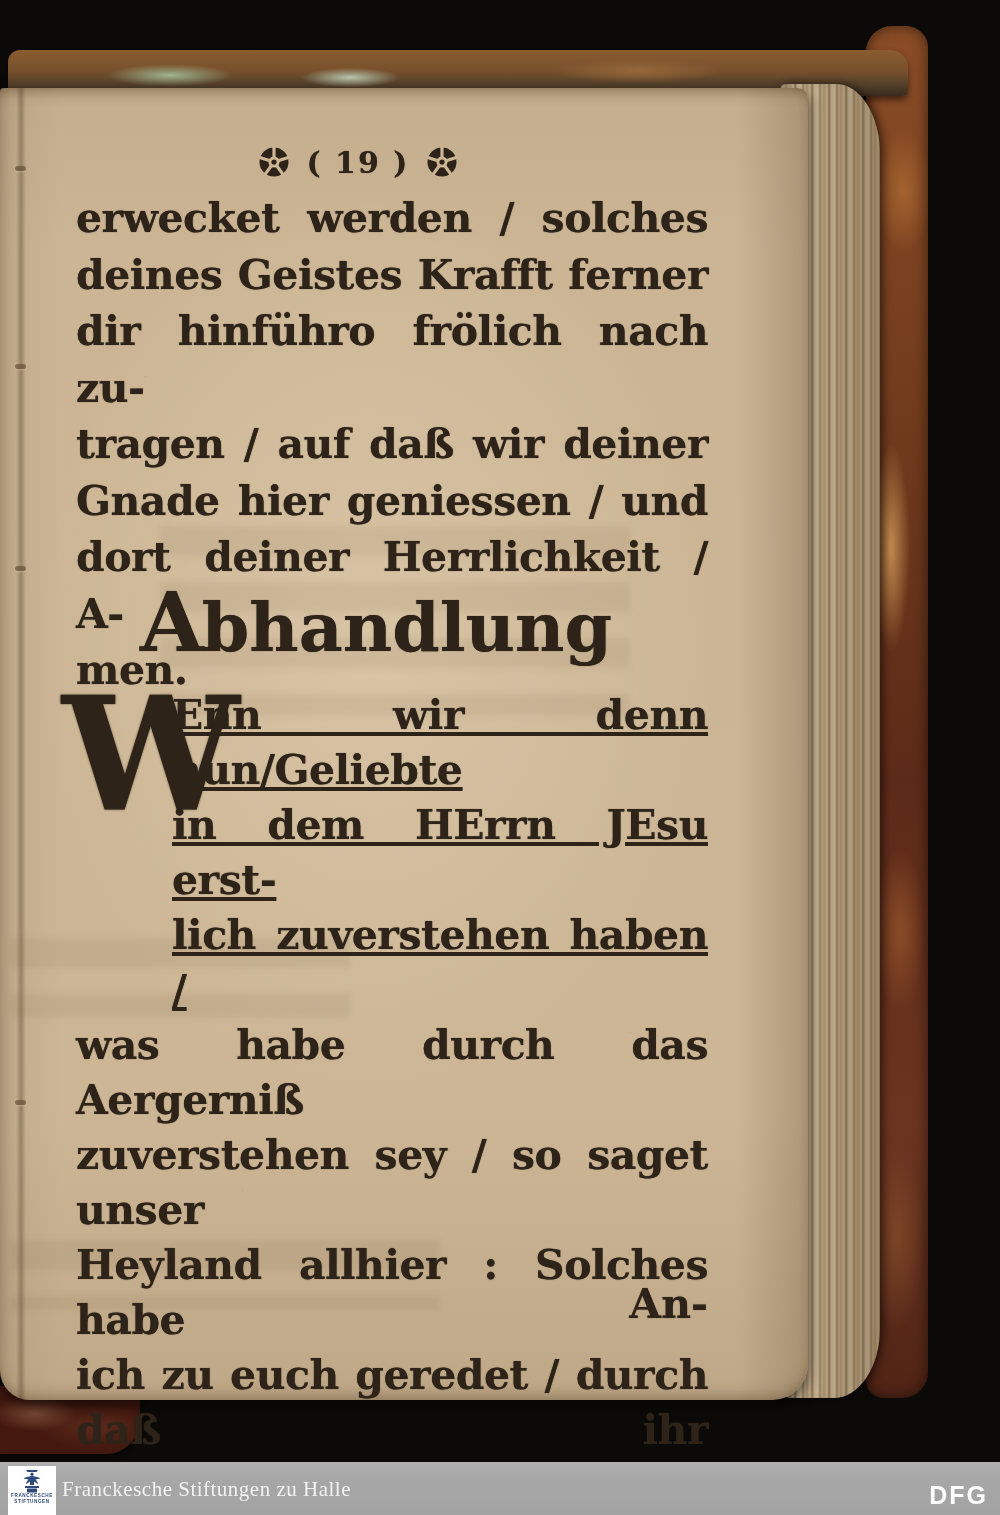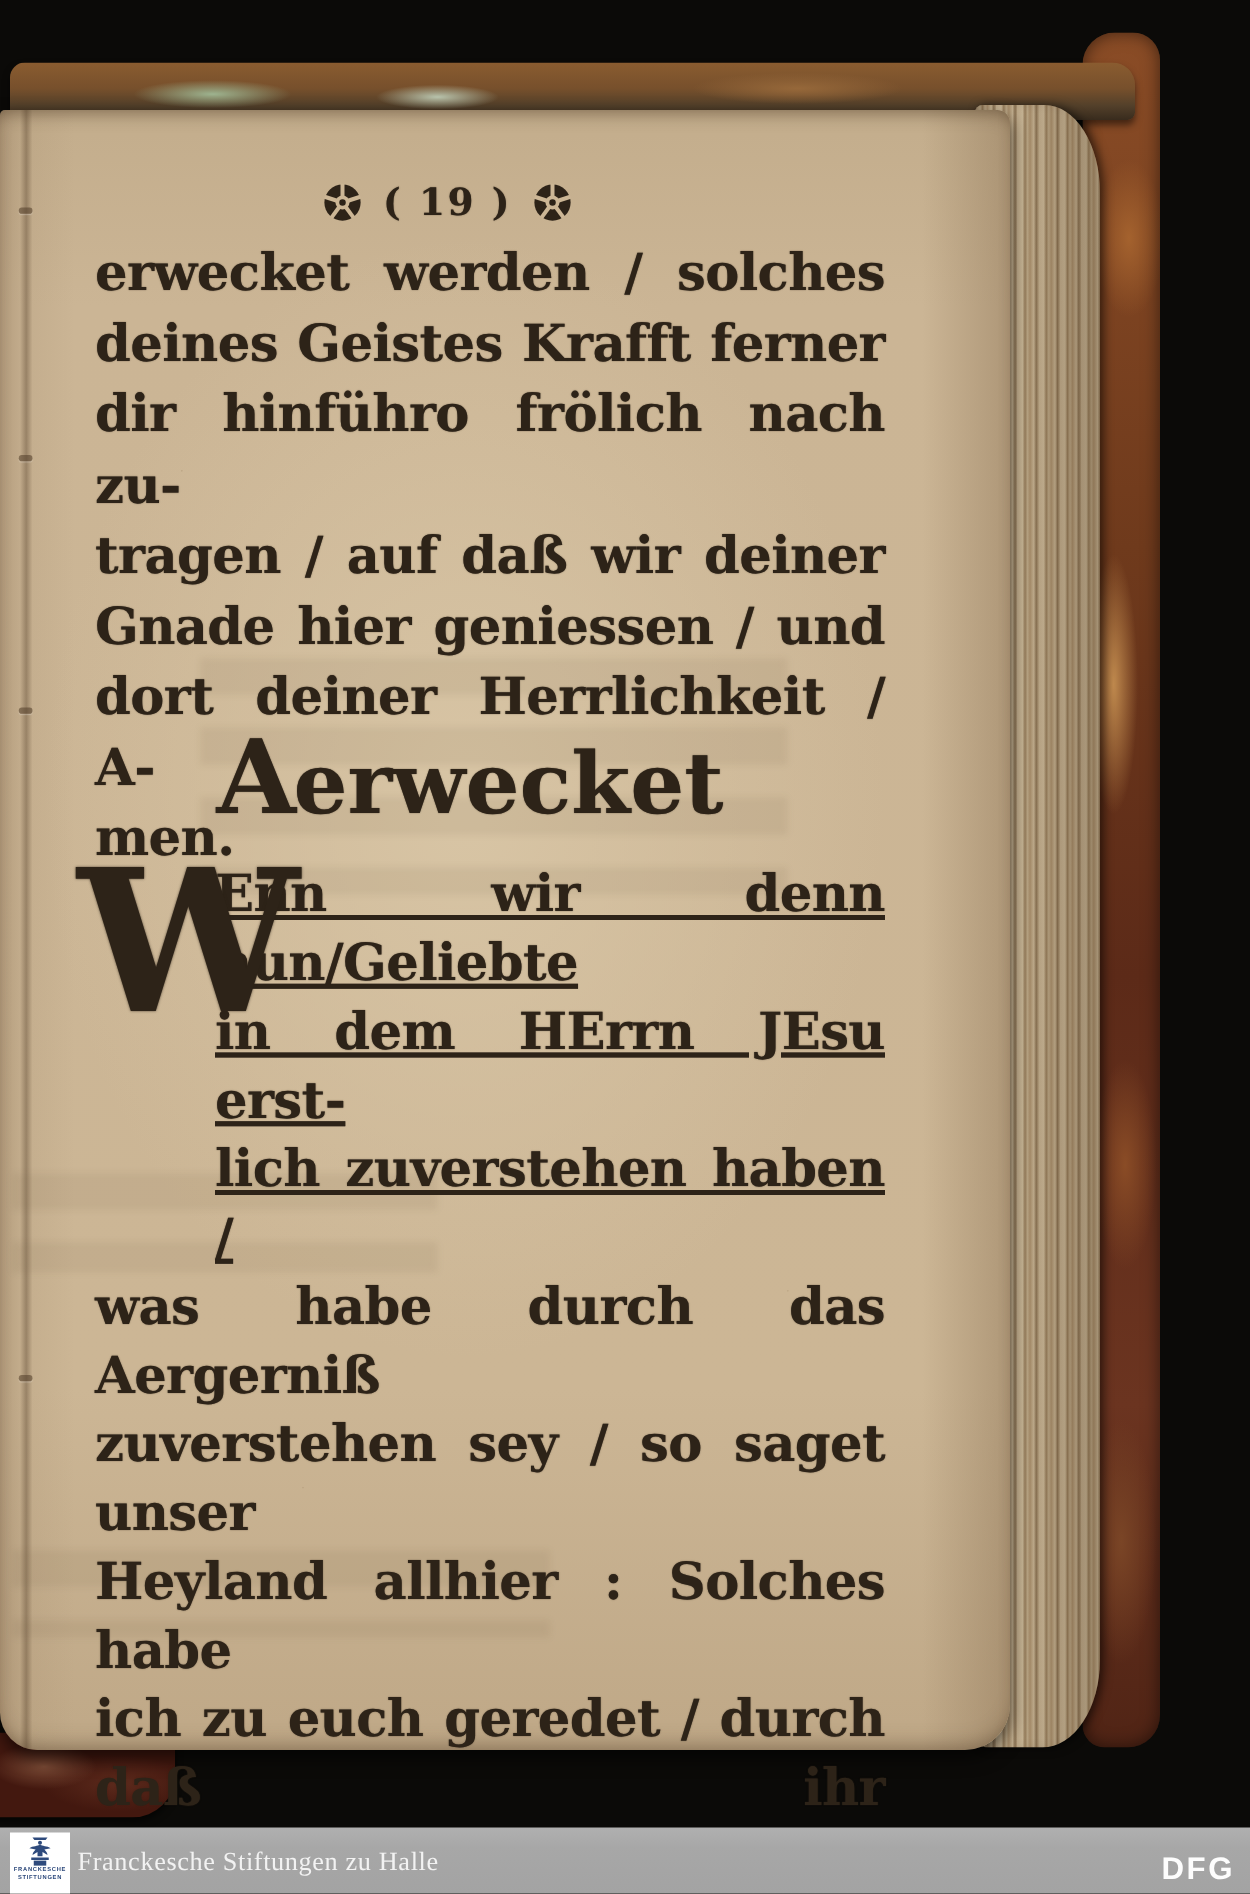--- a/index.html
+++ b/index.html
@@ -205,35 +205,36 @@
     <div class="textblock prayer ink" style="position:absolute">
       <div class="line j">erwecket werden / solches</div>
       <div class="line j">deines Geistes Krafft ferner</div>
       <div class="line j">dir hinführo frölich nach zu-</div>
       <div class="line j">tragen /  auf daß wir deiner</div>
       <div class="line j">Gnade hier geniessen /  und</div>
       <div class="line j">dort deiner Herrlichkeit / A-</div>
       <div class="line">men.</div>
     </div>
 
-    <div class="heading ink"><span class="swash">A</span><span>erwecket</span></div>
+    <div class="heading ink"><span class="swash">A</span><span>bhandlung</span></div>
 
     <div class="textblock treatise ink" style="position:absolute">
       <div class="dropcap">W</div>
       <div class="line j indent">Enn wir denn nun/Geliebte</div>
       <div class="line j indent">in dem HErrn  JEsu  erst-</div>
       <div class="line j indent">lich  zuverstehen  haben /</div>
       <div class="line j">was habe durch das Aergerniß</div>
       <div class="line j">zuverstehen sey / so saget unser</div>
       <div class="line j">Heyland allhier :  Solches  habe</div>
       <div class="line j">ich zu euch geredet /  durch daß ihr</div>
       <div class="line j">euch nicht ärgert.    Es bedeutet</div>
 
     </div>
 
+    <div class="catchword ink">An-</div>
   </div>
 
   <div class="footer-bar">
     <div class="logo-box">
       <svg class="logo-glyph" viewBox="0 0 20 24">
         <path d="M4 1 L16 1 L14.5 3 L5.5 3 Z" fill="#2e4a7c"></path>
         <circle cx="10" cy="5.2" r="1.6" fill="#2e4a7c"></circle>
         <path d="M10 6.5 C8.5 8 4 7.5 1.5 9.5 L6.5 10.5 C5 12 4 13.5 4 15 L8 12.5 L8 16 L12 16 L12 12.5 L16 15 C16 13.5 15 12 13.5 10.5 L18.5 9.5 C16 7.5 11.5 8 10 6.5 Z" fill="#2e4a7c"></path>
         <rect x="3" y="17" width="14" height="2" fill="#2e4a7c"></rect>
         <rect x="5" y="19.5" width="10" height="4" fill="#2e4a7c"></rect>

